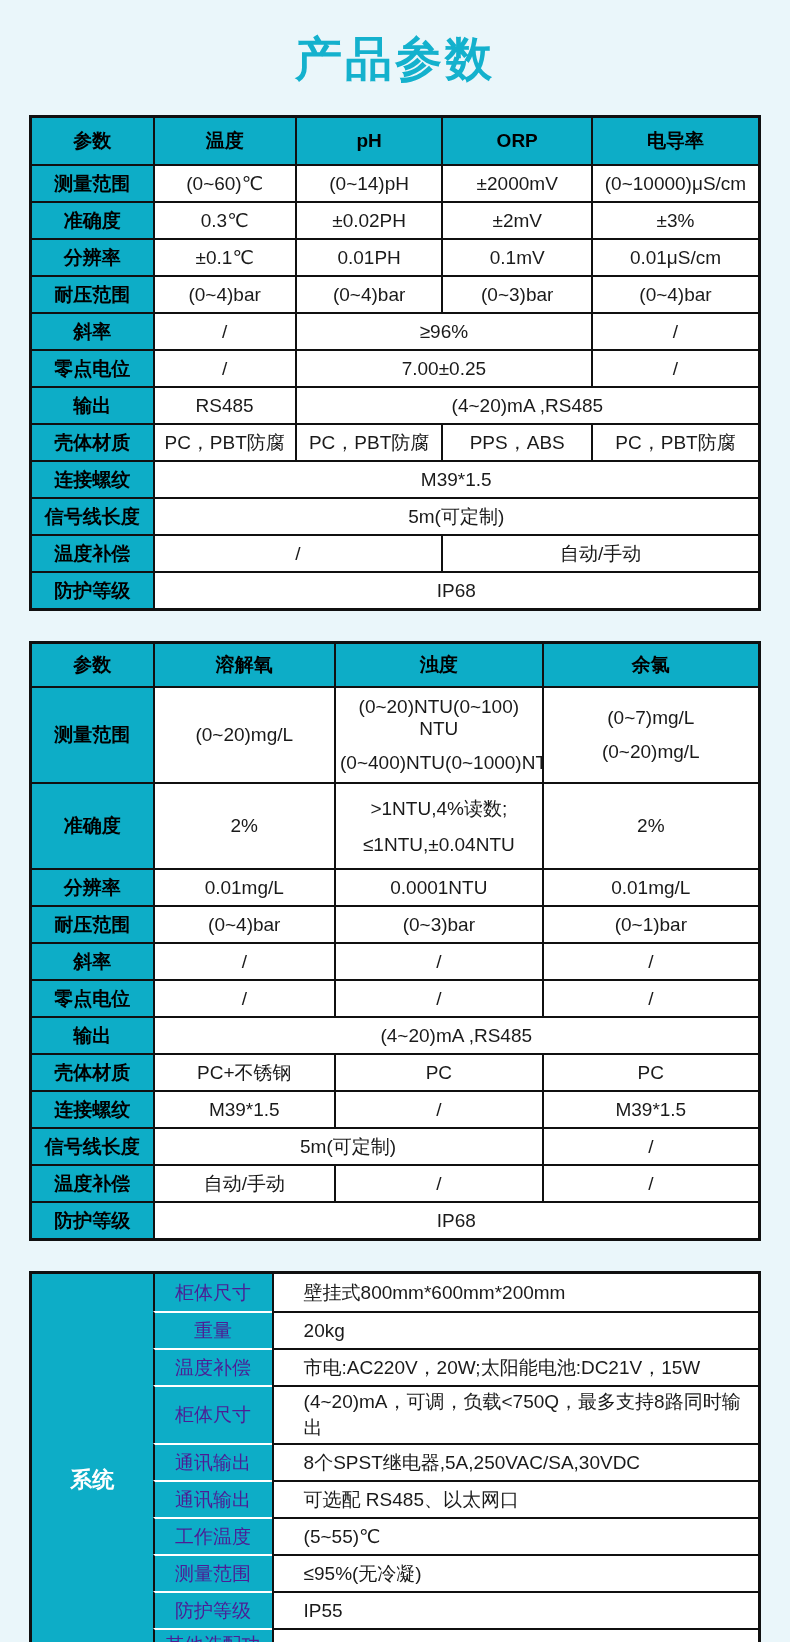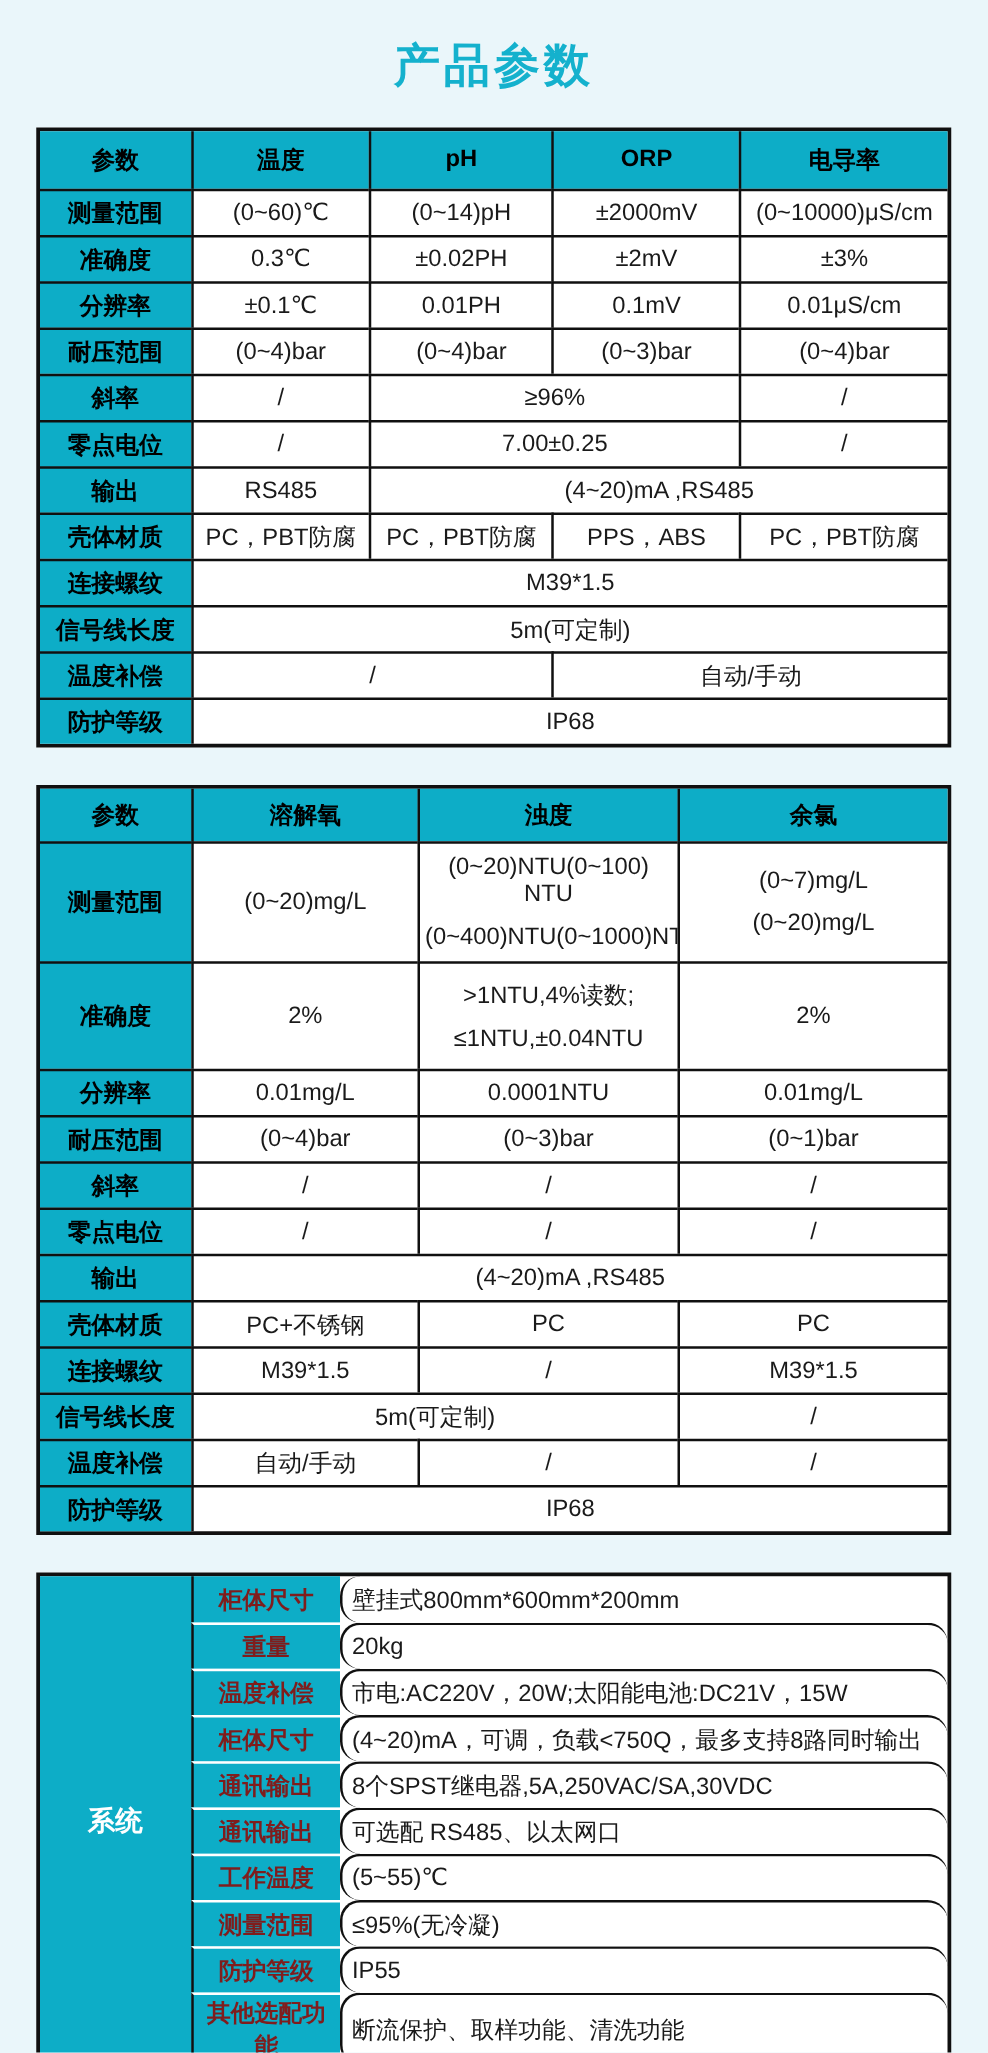--- a/index.html
+++ b/index.html
@@ -8,21 +8,21 @@
     --grid:#101010;
     --txt:#1a1a1a;
   }
   html,body{margin:0;padding:0;}
   body{
     width:790px;height:1642px;background:var(--page-bg);
     font-family:"Liberation Sans","DejaVu Sans",sans-serif;
     color:var(--txt);overflow:hidden;
   }
   .title{
-    text-align:center;color:#14b1cd;font-size:37px;font-weight:bold;
+    text-align:center;color:#14b1cd;font-size:47px;font-weight:bold;
     letter-spacing:3px;margin:28px 0 24px 0;
   }
   .wrap{padding:0 29px;}
   table.spec{
     width:100%;table-layout:fixed;background:#fff;
     border-collapse:separate;border-spacing:0;
     border:3px solid var(--grid);
     margin-bottom:30px;
   }
   table.spec th,table.spec td{
@@ -40,23 +40,23 @@
   #t1 tbody tr{height:37px;}
   #t2 thead tr{height:42px;}
   #t2 tbody tr{height:37px;}
   #t2 tbody tr.tall{height:86px;}
   .ml div{padding:6px 0;}
   
   #t3 tr{height:37px;}
   #t3 .grp{border-left:none;border-top:none;background:var(--accent);
     color:#fff;font-weight:bold;font-size:22px;}
   #t3 .rl3{border-left:2px solid var(--grid);border-top:2px solid #ffffff;
-    background:var(--accent);color:#7f1d1d;font-weight:bold;}
+    background:var(--accent);color:#4c1d95;font-weight:normal;}
   #t3 .v3{border-left:2px solid var(--grid);border-top:2px solid var(--grid);
-    text-align:left;padding-left:8px;border-radius:16px;}
+    text-align:left;padding-left:30px;}
   #t3 tr:first-child .rl3,#t3 tr:first-child .v3{border-top:none;}
 </style>
 </head>
 <body>
 
 <div class="page">
   <h1 class="title">产品参数</h1>
 
   <div class="wrap">
 

